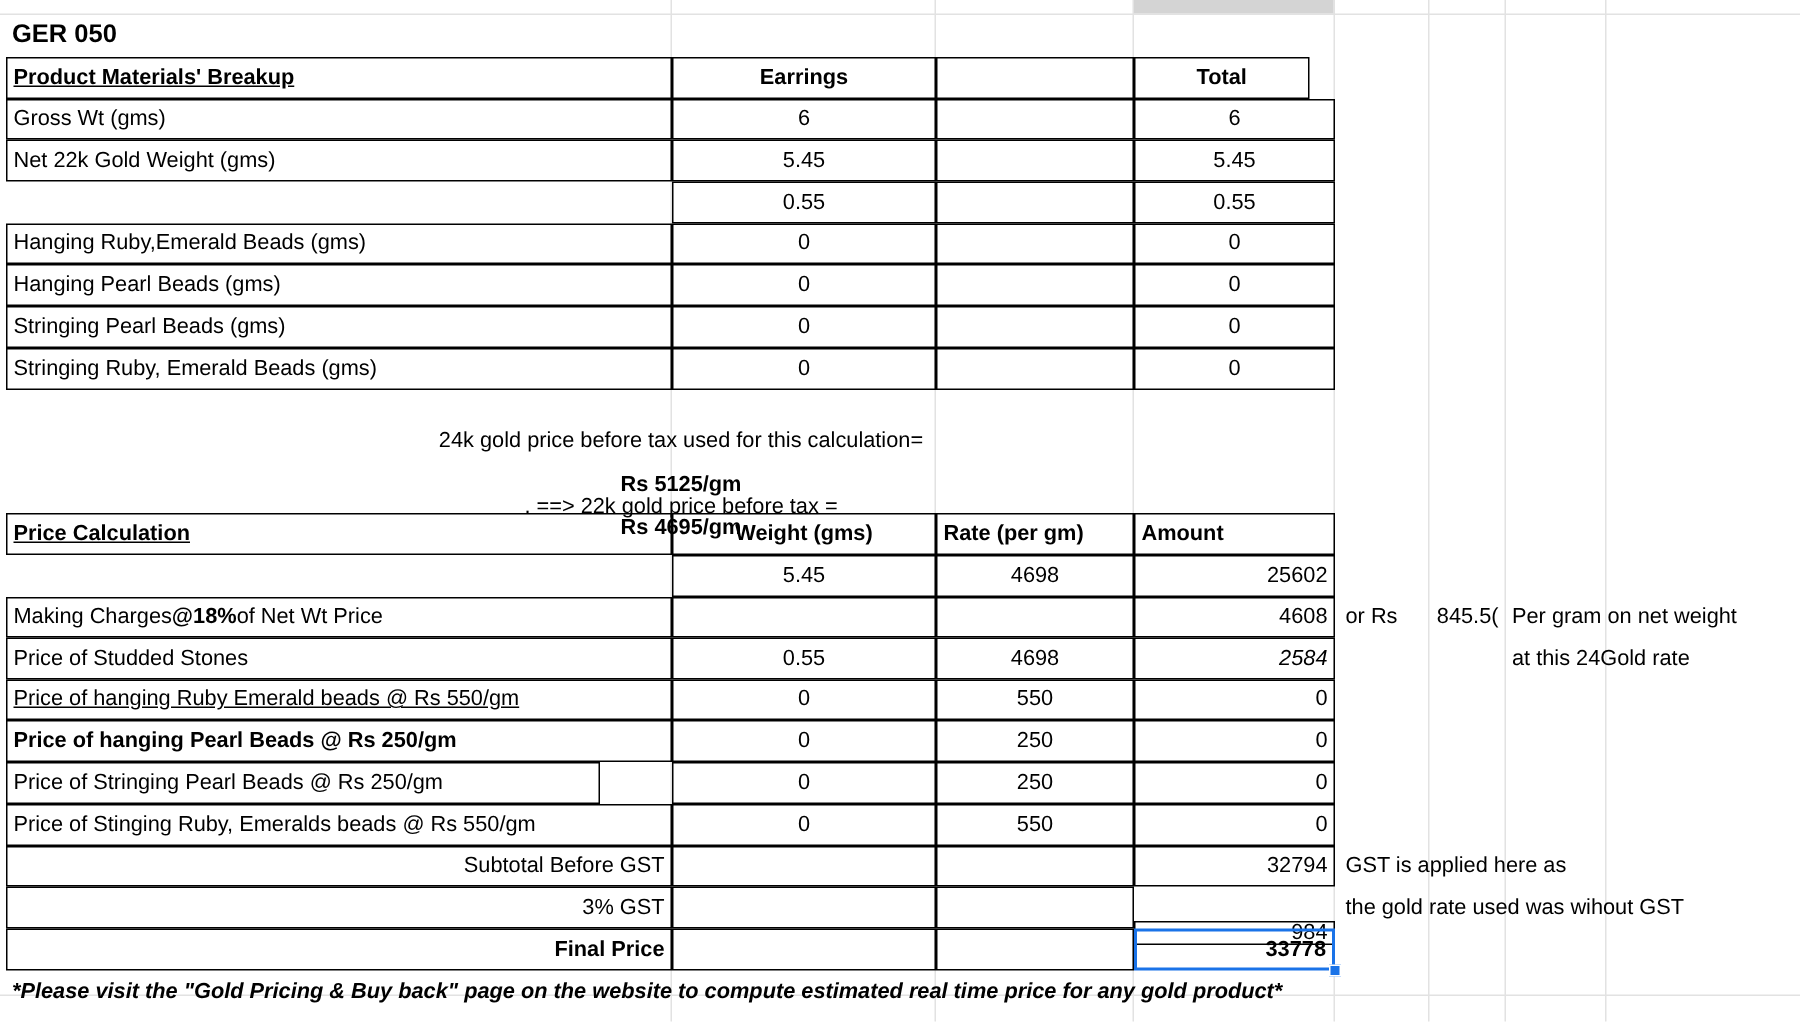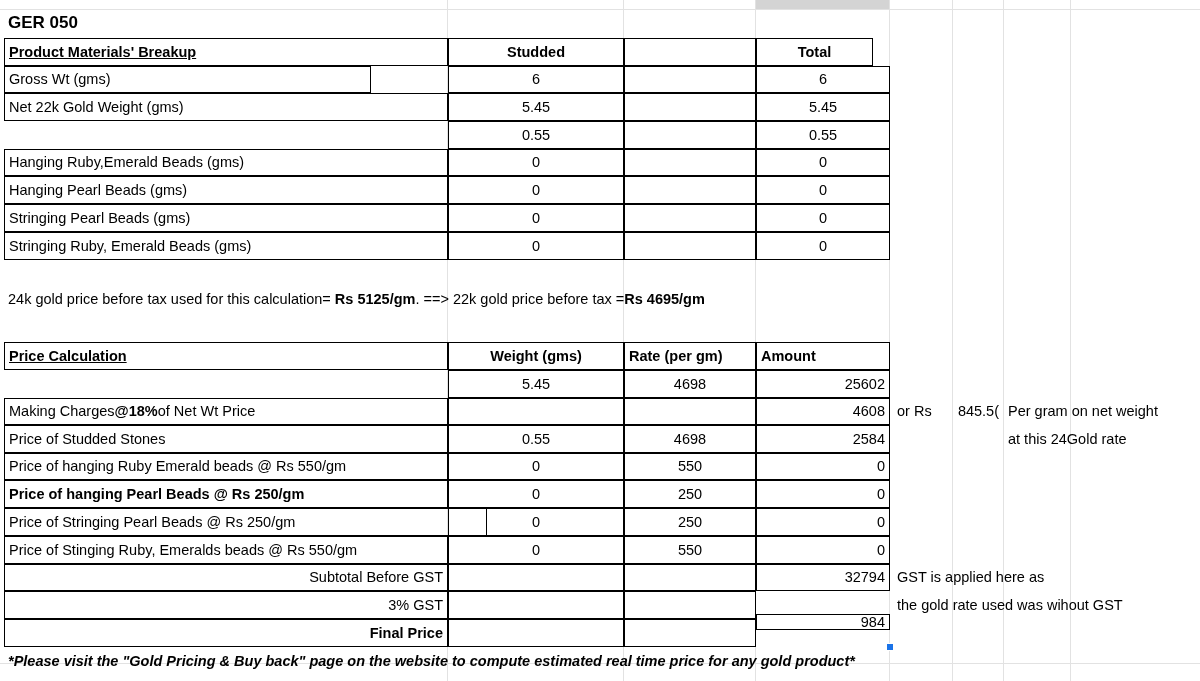--- a/index.html
+++ b/index.html
@@ -61,21 +61,21 @@
   }
   .bx { border: 1px solid #000000; }
   .ctr { justify-content: center; }
   .rgt { justify-content: flex-end; }
   .bold { font-weight: bold; }
   .ul { text-decoration: underline; }
   .title {
     font-weight: bold;
     font-size: 17px;
   }
-  .note { font-size: 14.5px; }
+  .note { font-size: 14.5px; flex-direction: column; }
   .footnote {
     font-style: italic;
     font-weight: bold;
     font-size: 14.5px;
   }
   .selected {
     border: 2px solid #1a73e8 !important;
   }
   .sel-handle {
     position: absolute;
@@ -100,25 +100,25 @@
     <div class="gl-v" style="left:1003px;"></div>
     <div class="gl-v" style="left:1070px;"></div>
     <div class="gl-h" style="top:9px;"></div>
     <div class="gl-h" style="top:663px;"></div>
     <div class="selhdr" style="left:756px; width:133px;"></div>
   </div>
 
   <div class="cell title" style="left:4px; top:10px; width:440px; height:24px;">GER 050</div>
 
   <div class="cell bx bold ul" style="left:4px; top:38px; width:444px; height:28px;">Product Materials' Breakup</div>
-  <div class="cell bx bold ctr" style="left:448px; top:38px; width:176px; height:28px;">Studded</div>
+  <div class="cell bx bold ctr" style="left:448px; top:38px; width:176px; height:28px;">Earrings</div>
   <div class="cell bx ctr" style="left:624px; top:38px; width:132px; height:28px;"></div>
   <div class="cell bx bold ctr" style="left:756px; top:38px; width:117px; height:28px;">Total</div>
 
-  <div class="cell bx" style="left:4px; top:66px; width:367px; height:27px;">Gross Wt (gms)</div>
+  <div class="cell bx" style="left:4px; top:66px; width:444px; height:27px;">Gross Wt (gms)</div>
   <div class="cell bx ctr" style="left:448px; top:66px; width:176px; height:27px;">6</div>
   <div class="cell bx ctr" style="left:624px; top:66px; width:132px; height:27px;"></div>
   <div class="cell bx ctr" style="left:756px; top:66px; width:134px; height:27px;">6</div>
 
   <div class="cell bx" style="left:4px; top:93px; width:444px; height:28px;">Net 22k Gold Weight (gms)</div>
   <div class="cell bx ctr" style="left:448px; top:93px; width:176px; height:28px;">5.45</div>
   <div class="cell bx ctr" style="left:624px; top:93px; width:132px; height:28px;"></div>
   <div class="cell bx ctr" style="left:756px; top:93px; width:134px; height:28px;">5.45</div>
 
   <div class="cell bx ctr" style="left:448px; top:121px; width:176px; height:28px;">0.55</div>
@@ -167,33 +167,33 @@
       <span class="bold">@18%</span>
       <span> of Net Wt Price</span>
   </div>
   <div class="cell bx ctr" style="left:448px; top:398px; width:176px; height:27px;"></div>
   <div class="cell bx ctr" style="left:624px; top:398px; width:132px; height:27px;"></div>
   <div class="cell bx rgt" style="left:756px; top:398px; width:134px; height:27px;">4608</div>
 
   <div class="cell bx" style="left:4px; top:425px; width:444px; height:28px;">Price of Studded Stones</div>
   <div class="cell bx ctr" style="left:448px; top:425px; width:176px; height:28px;">0.55</div>
   <div class="cell bx ctr" style="left:624px; top:425px; width:132px; height:28px;">4698</div>
-  <div class="cell bx rgt" style="left:756px; top:425px; width:134px; height:28px;">2584</div>
-
-  <div class="cell bx" style="left:4px; top:453px; width:444px; height:27px;">Price of hanging Ruby Emerald beads @ Rs 550/gm</div>
+  <div class="cell bx rgt" style="left:756px; top:425px; width:134px; height:28px;font-style:italic;">2584</div>
+
+  <div class="cell bx" style="left:4px; top:453px; width:444px; height:27px;text-decoration:underline;">Price of hanging Ruby Emerald beads @ Rs 550/gm</div>
   <div class="cell bx ctr" style="left:448px; top:453px; width:176px; height:27px;">0</div>
   <div class="cell bx ctr" style="left:624px; top:453px; width:132px; height:27px;">550</div>
   <div class="cell bx rgt" style="left:756px; top:453px; width:134px; height:27px;">0</div>
 
   <div class="cell bx" style="left:4px; top:480px; width:444px; height:28px;font-weight:bold;">Price of hanging Pearl Beads @ Rs 250/gm</div>
   <div class="cell bx ctr" style="left:448px; top:480px; width:176px; height:28px;">0</div>
   <div class="cell bx ctr" style="left:624px; top:480px; width:132px; height:28px;">250</div>
   <div class="cell bx rgt" style="left:756px; top:480px; width:134px; height:28px;">0</div>
 
-  <div class="cell bx" style="left:4px; top:508px; width:483px; height:28px;">Price of Stringing Pearl Beads @ Rs 250/gm</div>
+  <div class="cell bx" style="left:4px; top:508px; width:396px; height:28px;">Price of Stringing Pearl Beads @ Rs 250/gm</div>
   <div class="cell bx ctr" style="left:448px; top:508px; width:176px; height:28px;">0</div>
   <div class="cell bx ctr" style="left:624px; top:508px; width:132px; height:28px;">250</div>
   <div class="cell bx rgt" style="left:756px; top:508px; width:134px; height:28px;">0</div>
 
   <div class="cell bx" style="left:4px; top:536px; width:444px; height:28px;">Price of Stinging Ruby, Emeralds beads @ Rs 550/gm</div>
   <div class="cell bx ctr" style="left:448px; top:536px; width:176px; height:28px;">0</div>
   <div class="cell bx ctr" style="left:624px; top:536px; width:132px; height:28px;">550</div>
   <div class="cell bx rgt" style="left:756px; top:536px; width:134px; height:28px;">0</div>
 
   <div class="cell bx rgt" style="left:4px; top:564px; width:444px; height:27px;">Subtotal Before GST</div>
@@ -202,20 +202,21 @@
   <div class="cell bx rgt" style="left:756px; top:564px; width:134px; height:27px;">32794</div>
 
   <div class="cell bx rgt" style="left:4px; top:591px; width:444px; height:28px;">3% GST</div>
   <div class="cell bx ctr" style="left:448px; top:591px; width:176px; height:28px;"></div>
   <div class="cell bx ctr" style="left:624px; top:591px; width:132px; height:28px;"></div>
   <div class="cell bx rgt" style="left:756px; top:570px; width:134px; height:16px;margin-top:44px;">984</div>
 
   <div class="cell bx rgt bold" style="left:4px; top:619px; width:444px; height:28px;">Final Price</div>
   <div class="cell bx ctr" style="left:448px; top:619px; width:176px; height:28px;"></div>
   <div class="cell bx ctr" style="left:624px; top:619px; width:132px; height:28px;"></div>
+  <div class="cell bx rgt bold selected" style="left:756px; top:619px; width:134px; height:28px;">33778</div>
   <div class="sel-handle" style="left:886px; top:643px;"></div>
 
   <div class="cell" style="left:893px; top:398px; width:58px; height:27px;">or Rs</div>
   <div class="cell rgt" style="left:952px; top:398px; width:51px; height:27px;">845.5(</div>
   <div class="cell nowrapflow" style="left:1004px; top:398px; width:196px; height:27px;">Per gram on net weight</div>
   <div class="cell nowrapflow" style="left:1004px; top:425px; width:196px; height:28px;">at this 24Gold rate</div>
 
   <div class="cell nowrapflow" style="left:893px; top:564px; width:307px; height:27px;">GST is applied here as</div>
   <div class="cell nowrapflow" style="left:893px; top:591px; width:307px; height:28px;">the gold rate used was wihout GST</div>
 

